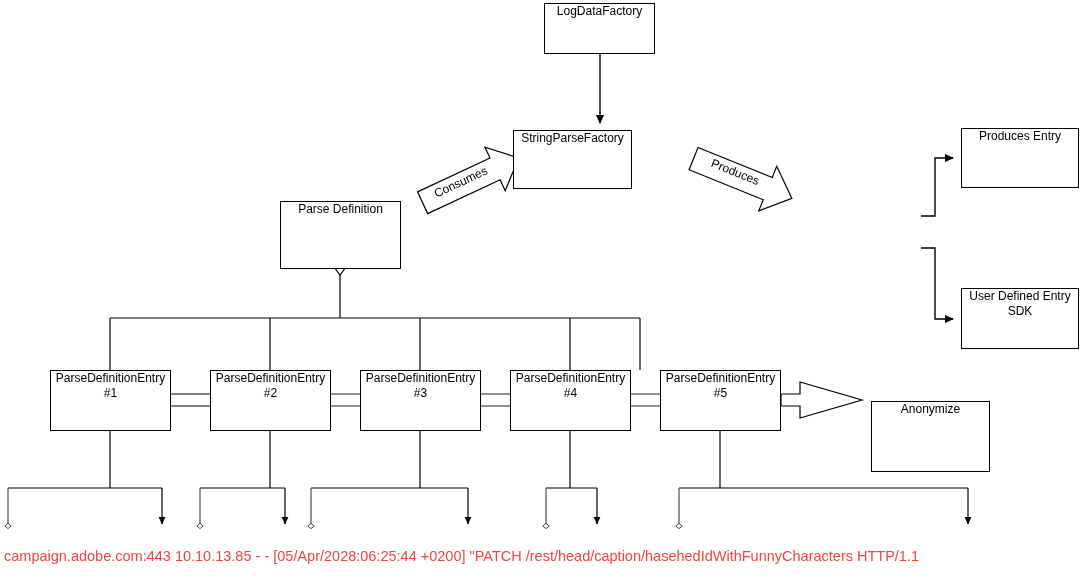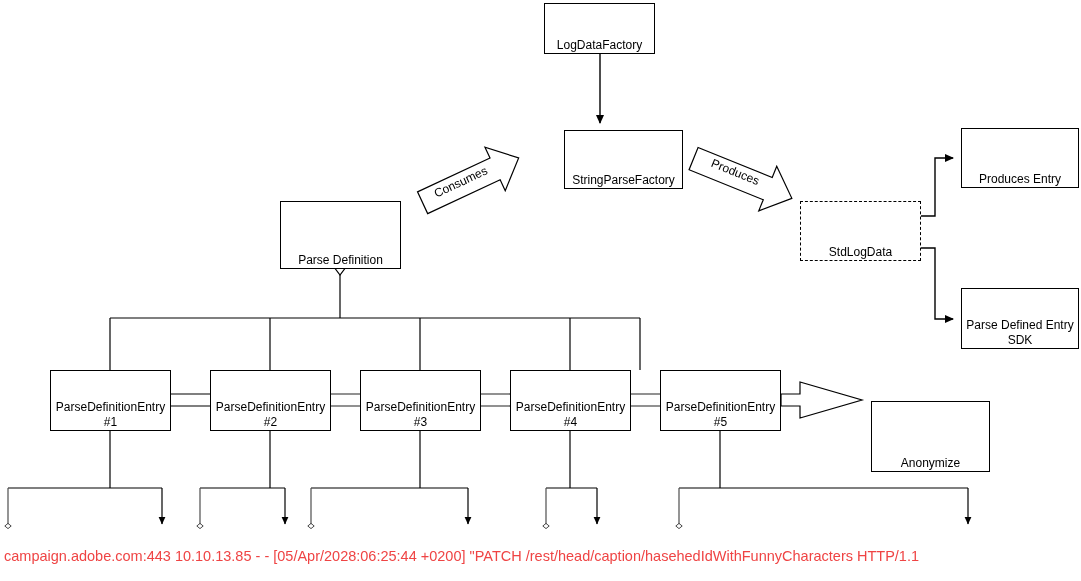--- a/index.html
+++ b/index.html
@@ -21,21 +21,21 @@
     top: 0;
     width: 1081px;
     height: 581px;
   }
   .node-box {
     position: absolute;
     box-sizing: border-box;
     border: 1px solid #000000;
     background: #ffffff;
     display: flex;
-    align-items: flex-end;
+    align-items: flex-start;
     justify-content: center;
     text-align: center;
     font-size: 12px;
     color: #000000;
     line-height: 1.25;
     z-index: 3;
   }
   .node-box.dashed {
     border-style: dashed;
     border-width: 1px;
@@ -158,38 +158,35 @@
       <line x1="679" y1="488" x2="968" y2="488"></line>
       <line x1="679" y1="488" x2="679" y2="526" stroke="#4d4d4d" marker-end="url(#diamondTiny)"></line>
       <line x1="968" y1="488" x2="968" y2="524" marker-end="url(#arrowFilledSmall)"></line>
     </g>
   </svg>
 
   <div class="node-box" style="left:544px; top:3px; width:111px; height:51px;">
     <span class="node-label">LogDataFactory</span>
   </div>
 
-  <div class="node-box" style="left:564px; top:130px; width:119px; height:59px;">
+  <div class="node-box" style="left:513px; top:130px; width:119px; height:59px;">
     <span class="node-label">StringParseFactory</span>
   </div>
 
   <div class="node-box" style="left:280px; top:201px; width:121px; height:68px;">
     <span class="node-label">Parse Definition</span>
   </div>
 
-  <div class="node-box dashed" style="left:800px; top:201px; width:121px; height:60px;">
-    <span class="node-label">StdLogData</span>
-  </div>
 
   <div class="node-box" style="left:961px; top:128px; width:118px; height:60px;">
     <span class="node-label">Produces Entry</span>
   </div>
 
   <div class="node-box" style="left:961px; top:288px; width:118px; height:61px;">
-    <span class="node-label">Parse Defined Entry
+    <span class="node-label">User Defined Entry
 SDK</span>
   </div>
 
   <div class="node-box" style="left:50px; top:370px; width:121px; height:61px;">
     <span class="node-label">ParseDefinitionEntry
 #1</span>
   </div>
 
   <div class="node-box" style="left:210px; top:370px; width:121px; height:61px;">
     <span class="node-label">ParseDefinitionEntry

